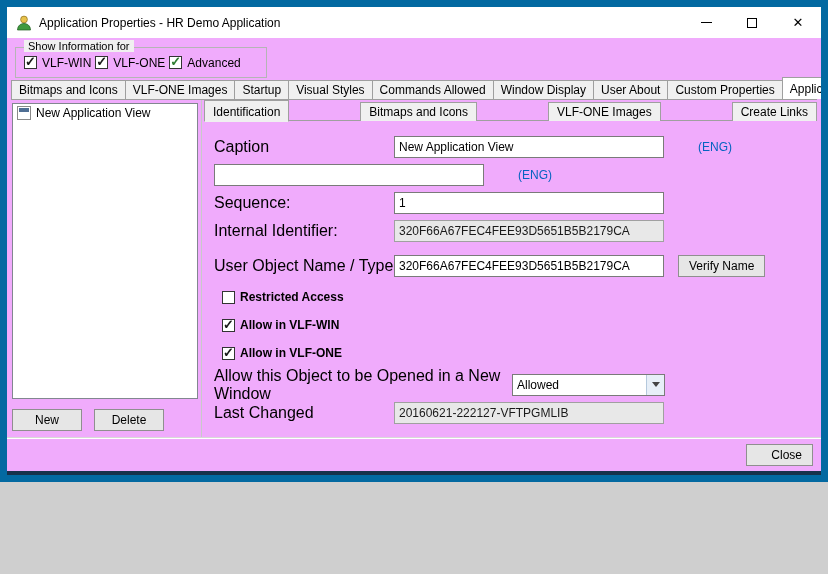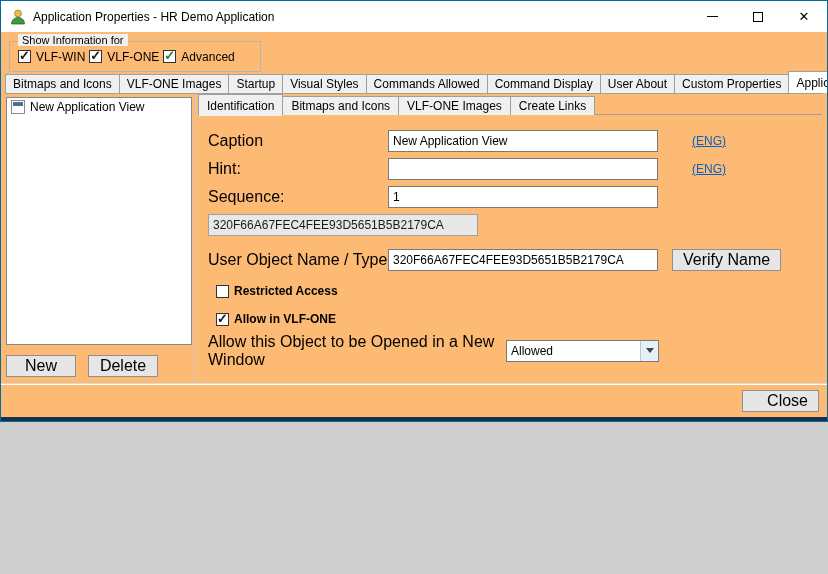--- a/index.html
+++ b/index.html
@@ -1,21 +1,21 @@
 <!DOCTYPE html>
 <html><head>
 <meta charset="utf-8">
 <style>
   * { box-sizing: border-box; margin: 0; padding: 0; }
   html,body { background:#cfcfcf; }
   body { font-family:"Liberation Sans", sans-serif; font-size:12px; color:#000; }
 
   .window {
-    position:relative; width:828px; height:422px; background:#fdba74;
-    border:1px solid #0369a1; overflow:hidden;
+    position:relative; width:828px; height:482px; background:#f0abfc;
+    border:7px solid #0369a1; overflow:hidden;
   }
   .window-bottom-edge { position:absolute; left:0; right:0; bottom:0; height:4px; background:#17314b; }
 
   
   .titlebar { position:absolute; left:0; top:0; right:0; height:31px; background:#ffffff; display:flex; align-items:center; }
   .app-icon { width:18px; height:18px; margin:0 6px 0 8px; }
   .title-text { font-size:12px; color:#000; }
   .title-controls { margin-left:auto; display:flex; height:100%; }
   .tc-btn { width:46px; height:100%; display:flex; align-items:center; justify-content:center; cursor:default; }
   .glyph-min { width:11px; height:1px; background:#000; display:block; }
@@ -42,36 +42,36 @@
   .tab-scrollers { position:absolute; right:6px; top:74px; display:flex; }
   .scrollbtn { width:15px; height:18px; border:1px solid #adadad; background:#e6e6e6; display:flex; align-items:center; justify-content:center; font-size:10px; color:#555; margin-left:1px; }
 
   
   .left-panel { position:absolute; left:5px; top:96px; width:186px; bottom:44px; }
   .listbox { position:absolute; left:0; right:0; top:0; bottom:32px; background:#fff; border:1px solid #828790; overflow:hidden; }
   .list-item { display:flex; align-items:center; gap:5px; padding:2px 4px; cursor:default; }
   .view-icon { width:14px; height:14px; border:1px solid #8a8a8a; background:#fff; position:relative; flex:0 0 auto; }
   .view-icon::before { content:""; position:absolute; left:1px; top:1px; right:1px; height:4px; background:#4f6f94; }
   .left-buttons { position:absolute; left:0; right:0; bottom:0; display:flex; gap:12px; padding-top:6px; }
-  .btn { min-width:70px; height:22px; background:#e6e6e6; border:1px solid #8f8f8f; font-size:16px; font-family:"Liberation Sans", sans-serif; padding:0 10px; }
+  .btn { min-width:70px; height:22px; background:#e6e6e6; border:1px solid #8f8f8f; font-size:12px; font-family:"Liberation Sans", sans-serif; padding:0 10px; }
   .v-divider { position:absolute; left:194px; top:93px; bottom:38px; width:1px; background:#c9c9c9; }
 
   
   .right-panel { position:absolute; left:197px; top:93px; right:5px; bottom:40px; }
-  .subtabstrip { display:flex; align-items:flex-end; height:21px; position:relative; }
+  .subtabstrip { display:flex; align-items:flex-end; height:21px; position:relative;justify-content:space-between; }
   .subtabstrip::after { content:""; position:absolute; left:0; right:0; bottom:0; height:1px; background:#9f9f9f; }
   .subtab { padding:2px 8px 3px 8px; border:1px solid #9f9f9f; border-bottom:none; background:#f0f0f0; margin-right:-1px; height:19px; z-index:1; }
   .subtab.active { background:#f0f0f0; height:22px; padding-top:4px; z-index:3; border-bottom:1px solid #f0f0f0; margin-bottom:-1px; }
 
   .form { padding:14px 0 0 10px; }
   .frow { display:flex; align-items:center; margin-bottom:5px; height:23px; }
   .frow > label { width:180px; flex:0 0 auto; font-size:16px; }
   .tinput { width:270px; height:22px; border:1px solid #7a7a7a; background:#fff; font-size:12px; padding:0 4px; font-family:"Liberation Sans", sans-serif; }
   .tinput.ro { background:#e8e8e8; border-color:#a0a0a0; color:#1a1a1a; }
-  .lang-link { margin-left:34px; color:#0563c1; text-decoration:underline; font-size:12px; cursor:pointer; }
+  .lang-link { margin-left:34px; color:#0563c1; font-size:12px; cursor:pointer; }
   .gap-lg { margin-top:12px; }
   .cb-row { margin:12px 0 12px 8px; height:16px;font-weight:bold; }
   .verify-btn { margin-left:14px; }
 
   .combo { width:153px; height:22px; border:1px solid #7a7a7a; background:#fff; display:flex; align-items:center; position:relative; }
   .combo-value { padding:0 4px; flex:1; }
   .combo-arrow { width:18px; height:100%; border-left:1px solid #b5c9dd; background:#e7eff8; display:flex; align-items:center; justify-content:center; }
   .combo-arrow::after { content:""; border-left:4px solid transparent; border-right:4px solid transparent; border-top:5px solid #444; }
   .openwin-row > label { width:298px; }
 
@@ -121,21 +121,21 @@
       </div>
     </div>
   </div>
 
   <div class="tabstrip">
     <div class="tab">Bitmaps and Icons</div>
     <div class="tab">VLF-ONE Images</div>
     <div class="tab">Startup</div>
     <div class="tab">Visual Styles</div>
     <div class="tab">Commands Allowed</div>
-    <div class="tab">Command Display</div>
+    <div class="tab">Window Display</div>
     <div class="tab">User About</div>
     <div class="tab">Custom Properties</div>
     <div class="tab active">Application Views</div>
   </div>
   <div class="tabstrip-underline"></div>
   <div class="tab-scrollers">
     <div class="scrollbtn">‹</div>
     <div class="scrollbtn">›</div>
   </div>
 
@@ -163,64 +163,74 @@
 
     <div class="form">
 
       <div class="frow">
         <label>Caption</label>
         <input class="tinput" value="New Application View" style="">
         <a class="lang-link">(ENG)</a>
       </div>
 
       <div class="frow">
-        <label>Hint:</label>
         <input class="tinput" value="" style="">
         <a class="lang-link">(ENG)</a>
       </div>
 
       <div class="frow">
         <label>Sequence:</label>
         <input class="tinput" value="1" style="">
       </div>
 
       <div class="frow">
+        <label>Internal Identifier:</label>
         <input class="tinput ro" readonly="" value="320F66A67FEC4FEE93D5651B5B2179CA" style="">
       </div>
 
 
       <div class="frow gap-lg">
         <label>User Object Name / Type</label>
         <input class="tinput" value="320F66A67FEC4FEE93D5651B5B2179CA" style="">
         <button class="btn verify-btn">Verify Name</button>
       </div>
 
       <div class="frow cb-row">
         <div class="cbx">
           <span class="cb"></span>
           <span>Restricted Access</span>
         </div>
       </div>
 
+      <div class="frow cb-row">
+        <div class="cbx">
+          <span class="cb checked"></span>
+          <span>Allow in VLF-WIN</span>
+        </div>
+      </div>
 
       <div class="frow cb-row">
         <div class="cbx">
           <span class="cb checked"></span>
           <span>Allow in VLF-ONE</span>
         </div>
       </div>
 
       <div class="frow openwin-row">
         <label>Allow this Object to be Opened in a New Window</label>
         <div class="combo">
           <span class="combo-value">Allowed</span>
           <span class="combo-arrow"></span>
         </div>
       </div>
 
+      <div class="frow">
+        <label>Last Changed</label>
+        <input class="tinput ro" readonly="" value="20160621-222127-VFTPGMLIB" style="">
+      </div>
 
     </div>
   </div>
 
   <div class="footer-sep"></div>
   <div class="footer">
     <button class="btn close-btn">Close</button>
   </div>
   <div class="window-bottom-edge"></div>
 

